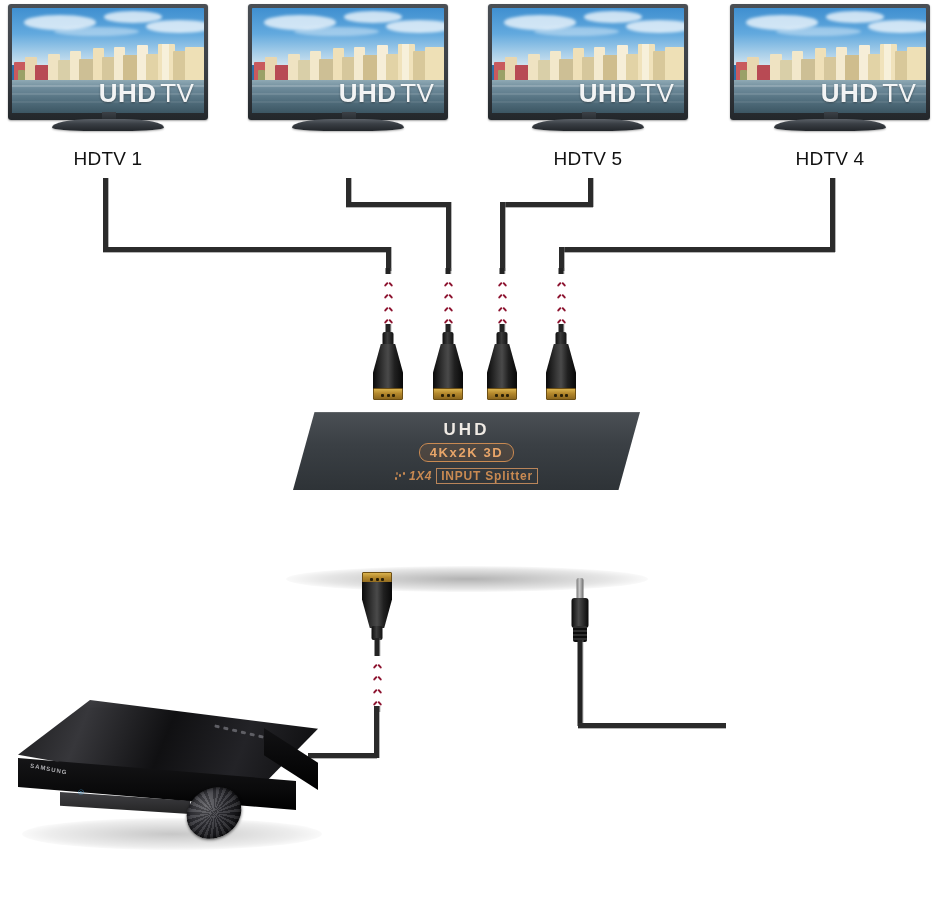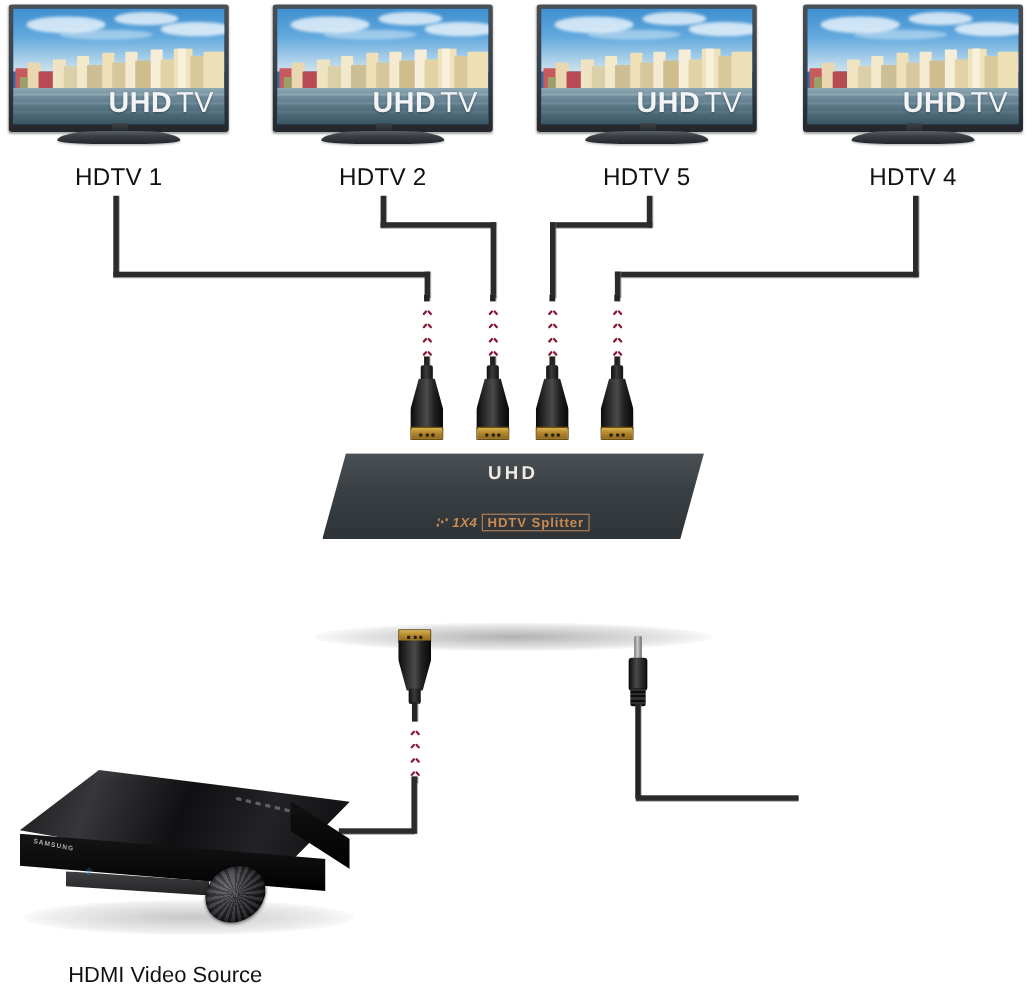--- a/index.html
+++ b/index.html
@@ -46,21 +46,21 @@
   .uhd-overlay .tvword{font-weight:400;margin-left:.14em;}
   .tv-neck{position:absolute;background:linear-gradient(180deg,#3c4147,#23272b);}
   .tv-base{
     position:absolute;
     background:linear-gradient(180deg,#5a6067 0%,#3a3f45 40%,#22262a 100%);
     border-radius:50%/100% 100% 40% 40%;
     box-shadow:0 1px 2px rgba(0,0,0,.3);
   }
   .tv-label{
     position:absolute;text-align:center;color:#111;
-    font-size:22px;letter-spacing:.2px;white-space:nowrap;
+    font-size:19px;letter-spacing:.2px;white-space:nowrap;
   }
 
   
   .wire-h,.wire-v{position:absolute;background:#2b2b2b;}
   .wire-h{height:5px;box-shadow:0 1px 0 rgba(120,120,120,.55);}
   .wire-v{width:5px;box-shadow:1px 0 0 rgba(120,120,120,.55);}
 
   
   .hcable{position:absolute;}
   .hc-wire{position:absolute;left:50%;transform:translateX(-50%);width:5px;
@@ -267,21 +267,20 @@
         <div class="wref" style="top:38%;opacity:.6;"></div>
         <div class="wref" style="top:62%;opacity:.4;"></div>
       </div>
       <div class="uhd-overlay" style="font-size:26px;">
         <span>UHD</span><span class="tvword">TV</span>
       </div>
     </div>
     <div class="tv-neck" style="left:47%;top:108px;width:14px;height:10px;"></div>
     <div class="tv-base" style="left:22%;top:115px;width:56%;height:12px;"></div>
   </div>
-  <div class="tv-label" style="left:248px;top:148px;width:200px;">HDTV 2</div>
 
   <div class="tv" style="left:488px;top:4px;width:200px;height:116px;">
     <div class="tv-bezel"></div>
     <div class="tv-screen">
       <div class="sky">
         <div class="cloud" style="left:6%;top:12%;width:38%;height:26%;"></div>
         <div class="cloud" style="left:48%;top:6%;width:30%;height:20%;"></div>
         <div class="cloud" style="left:70%;top:22%;width:34%;height:22%;"></div>
         <div class="cloud" style="left:22%;top:34%;width:44%;height:16%;opacity:.55;"></div>
       </div>
@@ -445,26 +444,29 @@
         <i style="left:66%"></i>
     </div>
   </div>
 
   <div class="sp-shadow" style="left:286px;top:566px;width:362px;height:26px;"></div>
 
   <div id="splitter" style="left:293px;top:412px;width:347px;height:160px;">
 
     <div class="sp-top" style="width:347px;height:78px;">
       <div class="sp-top-txt sp-uhd" style="top:8px;font-size:17px;">UHD</div>
+      <div class="sp-top-txt" style="top:31px;">
+        <span class="sp-badge" style="font-size:13px;">4Kx2K 3D</span>
+      </div>
       <div class="sp-top-txt" style="top:54px;">
         <span class="sp-line3" style="font-size:12px;">
           <span class="sp-dots">
             <b style="left:0;top:5px;"></b><b style="left:4px;top:2px;"></b><b style="left:8px;top:0px;"></b>
             <b style="left:1px;top:0px;opacity:.7;"></b>
-          </span><span style="font-style:italic;">1X4</span><span class="mdl">HDTV Splitter</span>
+          </span><span style="font-style:italic;">1X4</span><span class="mdl">INPUT Splitter</span>
         </span>
       </div>
     </div>
 
 
   </div>
 
   <div class="hcable" style="left:355px;top:572px;width:44px;height:140px;">
     <div class="hc-plug" style="top:0;width:30px;height:12px;">
       <i style="left:26%"></i>
@@ -511,15 +513,14 @@
         <span></span>
         <span></span>
         <span></span>
         <span></span>
         <span></span>
     </div>
 
     <div class="pl-dial" style="left:168px;top:88px;width:56px;height:50px;"></div>
   </div>
 
-  <div class="txt-label" style="left:62px;top:876px;font-size:20px;">HDMI Video Source</div>
 
 </div>
 
 </body></html>

